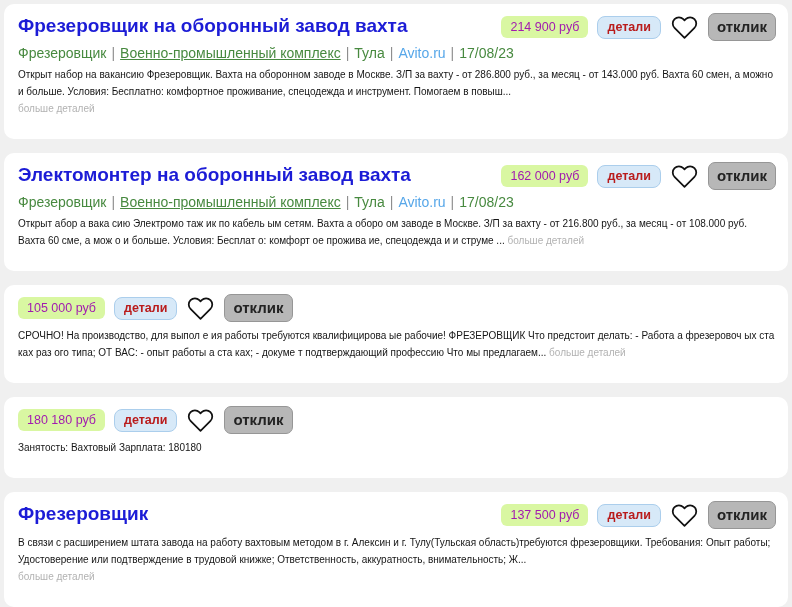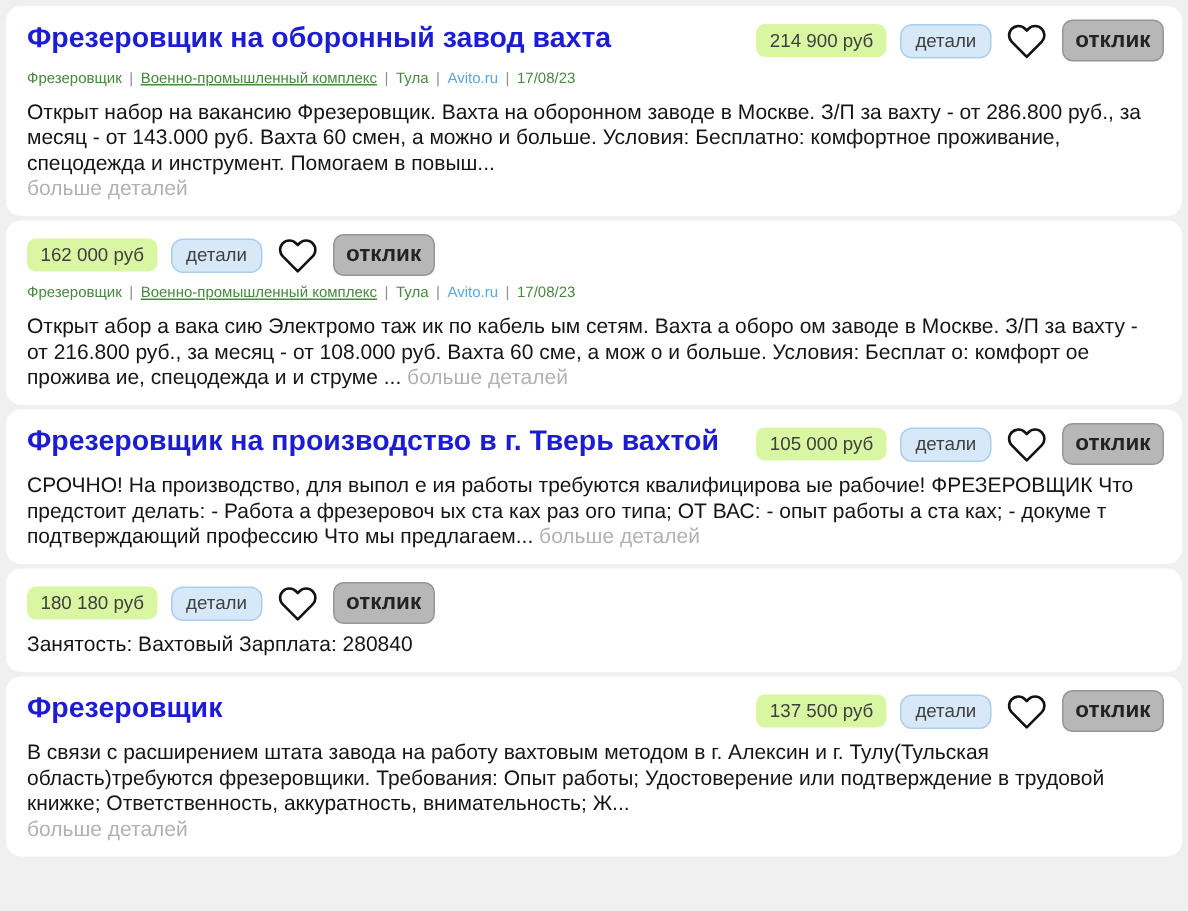--- a/index.html
+++ b/index.html
@@ -21,22 +21,22 @@
   html,body{width:792px;height:607px;overflow:hidden;}
   body{
     background:var(--page-bg);
     font-family:"Liberation Sans","DejaVu Sans",sans-serif;
     padding-top:4px;
   }
   .job-list{display:block;}
   .card{
     background:var(--card-bg);
     border-radius:10px;
-    margin:0 4px 3px 4px;
-    padding:8px 12px 10px 14px;
+    margin:0 4px 14px 4px;
+    padding:8px 12px 22px 14px;
   }
   .card-head{
     display:flex;
     justify-content:space-between;
     align-items:flex-start;
   }
   .title{
     font-size:19px;
     font-weight:bold;
     color:var(--title-blue);
@@ -51,34 +51,35 @@
     align-items:center;
     gap:9px;
     flex-shrink:0;
     margin-top:1px;
   }
   .salary{
     background:var(--salary-bg);
     border-radius:6px;
     padding:4px 9px;
     font-size:12.5px;
-    color:#404040;
+    color:#a21caf;
     white-space:nowrap;
     text-align:center;
   }
   .details-btn{
     background:var(--details-bg);
     border:1px solid var(--details-border);
     border-radius:8px;
     padding:3px 9px 4px 9px;
     font-size:12.5px;
     font-family:inherit;
-    color:#404040;
-    cursor:pointer;
-    white-space:nowrap;
+    color:#b91c1c;
+    cursor:pointer;
+    white-space:nowrap;
+    font-weight:bold;
   }
   .heart{
     display:inline-flex;
     cursor:pointer;
     margin:0 1px;
   }
   .heart svg{display:block;}
   .respond-btn{
     background:var(--respond-bg);
     border:1px solid var(--respond-border);
@@ -86,31 +87,31 @@
     padding:4px 8px 5px 8px;
     font-size:15px;
     font-family:inherit;
     color:#232323;
     cursor:pointer;
     white-space:nowrap;
     font-weight:bold;
   }
   .crumbs{
     margin-top:4px;
-    font-size:10px;
+    font-size:14px;
     line-height:16px;
     color:var(--crumb-green);
   }
   .crumbs .sep{color:var(--sep-gray);margin:0 5px;}
   .crumb{color:var(--crumb-green);text-decoration:none;}
   .crumb.link{text-decoration:underline;cursor:pointer;}
   .crumb.avito{color:var(--avito-blue);cursor:pointer;}
   .desc{
     margin-top:5px;
-    font-size:14px;
+    font-size:10px;
     line-height:17px;
     color:var(--text-dark);
   }
   .more{
     color:var(--muted-gray);
     cursor:pointer;
   }
   .more.block{display:block;}
 </style>
 </head>
@@ -132,40 +133,40 @@
       </div>
     </div>
     <div class="crumbs">
       <span class="crumb">Фрезеровщик</span><span class="sep">|</span><a class="crumb link">Военно-промышленный комплекс</a><span class="sep">|</span><span class="crumb">Тула</span><span class="sep">|</span><a class="crumb avito">Avito.ru</a><span class="sep">|</span><span class="crumb">17/08/23</span>
     </div>
     <p class="desc"><span>Открыт набор на вакансию Фрезеровщик. Вахта на оборонном заводе в Москве. З/П за вахту - от 286.800 руб., за месяц - от 143.000 руб. Вахта 60 смен, а можно и больше. Условия: Бесплатно: комфортное проживание, спецодежда и инструмент. Помогаем в повыш...</span> <span class="more block">больше деталей</span></p>
   </article>
 
   <article class="card">
     <div class="card-head">
+      <a class="title">Электомонтер на оборонный завод вахта</a>
       <div class="controls">
         <span class="salary">162 000 руб</span>
         <button class="details-btn">детали</button>
         <span class="heart">
           <svg width="27" height="27" viewBox="0 0 24 24" fill="none" stroke="#111111" stroke-width="1.55" stroke-linecap="round" stroke-linejoin="round">
             <path d="M20.84 4.61a5.5 5.5 0 0 0-7.78 0L12 5.67l-1.06-1.06a5.5 5.5 0 0 0-7.78 7.78l1.06 1.06L12 21.23l7.78-7.78 1.06-1.06a5.5 5.5 0 0 0 0-7.78z"></path>
           </svg>
         </span>
         <button class="respond-btn">отклик</button>
       </div>
     </div>
     <div class="crumbs">
       <span class="crumb">Фрезеровщик</span><span class="sep">|</span><a class="crumb link">Военно-промышленный комплекс</a><span class="sep">|</span><span class="crumb">Тула</span><span class="sep">|</span><a class="crumb avito">Avito.ru</a><span class="sep">|</span><span class="crumb">17/08/23</span>
     </div>
     <p class="desc"><span>Открыт абор а вака сию Электромо таж ик по кабель ым сетям. Вахта а оборо ом заводе в Москве. З/П за вахту - от 216.800 руб., за месяц - от 108.000 руб. Вахта 60 сме, а мож о и больше. Условия: Бесплат о: комфорт ое прожива ие, спецодежда и и струме ...</span> <span class="more">больше деталей</span></p>
   </article>
 
   <article class="card">
     <div class="card-head">
-      <a class="title">Фрезеровщик на производство в г. Тверь вахтой</a>
       <div class="controls">
         <span class="salary">105 000 руб</span>
         <button class="details-btn">детали</button>
         <span class="heart">
           <svg width="27" height="27" viewBox="0 0 24 24" fill="none" stroke="#111111" stroke-width="1.55" stroke-linecap="round" stroke-linejoin="round">
             <path d="M20.84 4.61a5.5 5.5 0 0 0-7.78 0L12 5.67l-1.06-1.06a5.5 5.5 0 0 0-7.78 7.78l1.06 1.06L12 21.23l7.78-7.78 1.06-1.06a5.5 5.5 0 0 0 0-7.78z"></path>
           </svg>
         </span>
         <button class="respond-btn">отклик</button>
       </div>
@@ -179,21 +180,21 @@
         <span class="salary">180 180 руб</span>
         <button class="details-btn">детали</button>
         <span class="heart">
           <svg width="27" height="27" viewBox="0 0 24 24" fill="none" stroke="#111111" stroke-width="1.55" stroke-linecap="round" stroke-linejoin="round">
             <path d="M20.84 4.61a5.5 5.5 0 0 0-7.78 0L12 5.67l-1.06-1.06a5.5 5.5 0 0 0-7.78 7.78l1.06 1.06L12 21.23l7.78-7.78 1.06-1.06a5.5 5.5 0 0 0 0-7.78z"></path>
           </svg>
         </span>
         <button class="respond-btn">отклик</button>
       </div>
     </div>
-    <p class="desc"><span>Занятость: Вахтовый Зарплата: 280840</span> </p>
+    <p class="desc"><span>Занятость: Вахтовый Зарплата: 180180</span> </p>
   </article>
 
   <article class="card">
     <div class="card-head">
       <a class="title">Фрезеровщик</a>
       <div class="controls">
         <span class="salary">137 500 руб</span>
         <button class="details-btn">детали</button>
         <span class="heart">
           <svg width="27" height="27" viewBox="0 0 24 24" fill="none" stroke="#111111" stroke-width="1.55" stroke-linecap="round" stroke-linejoin="round">

